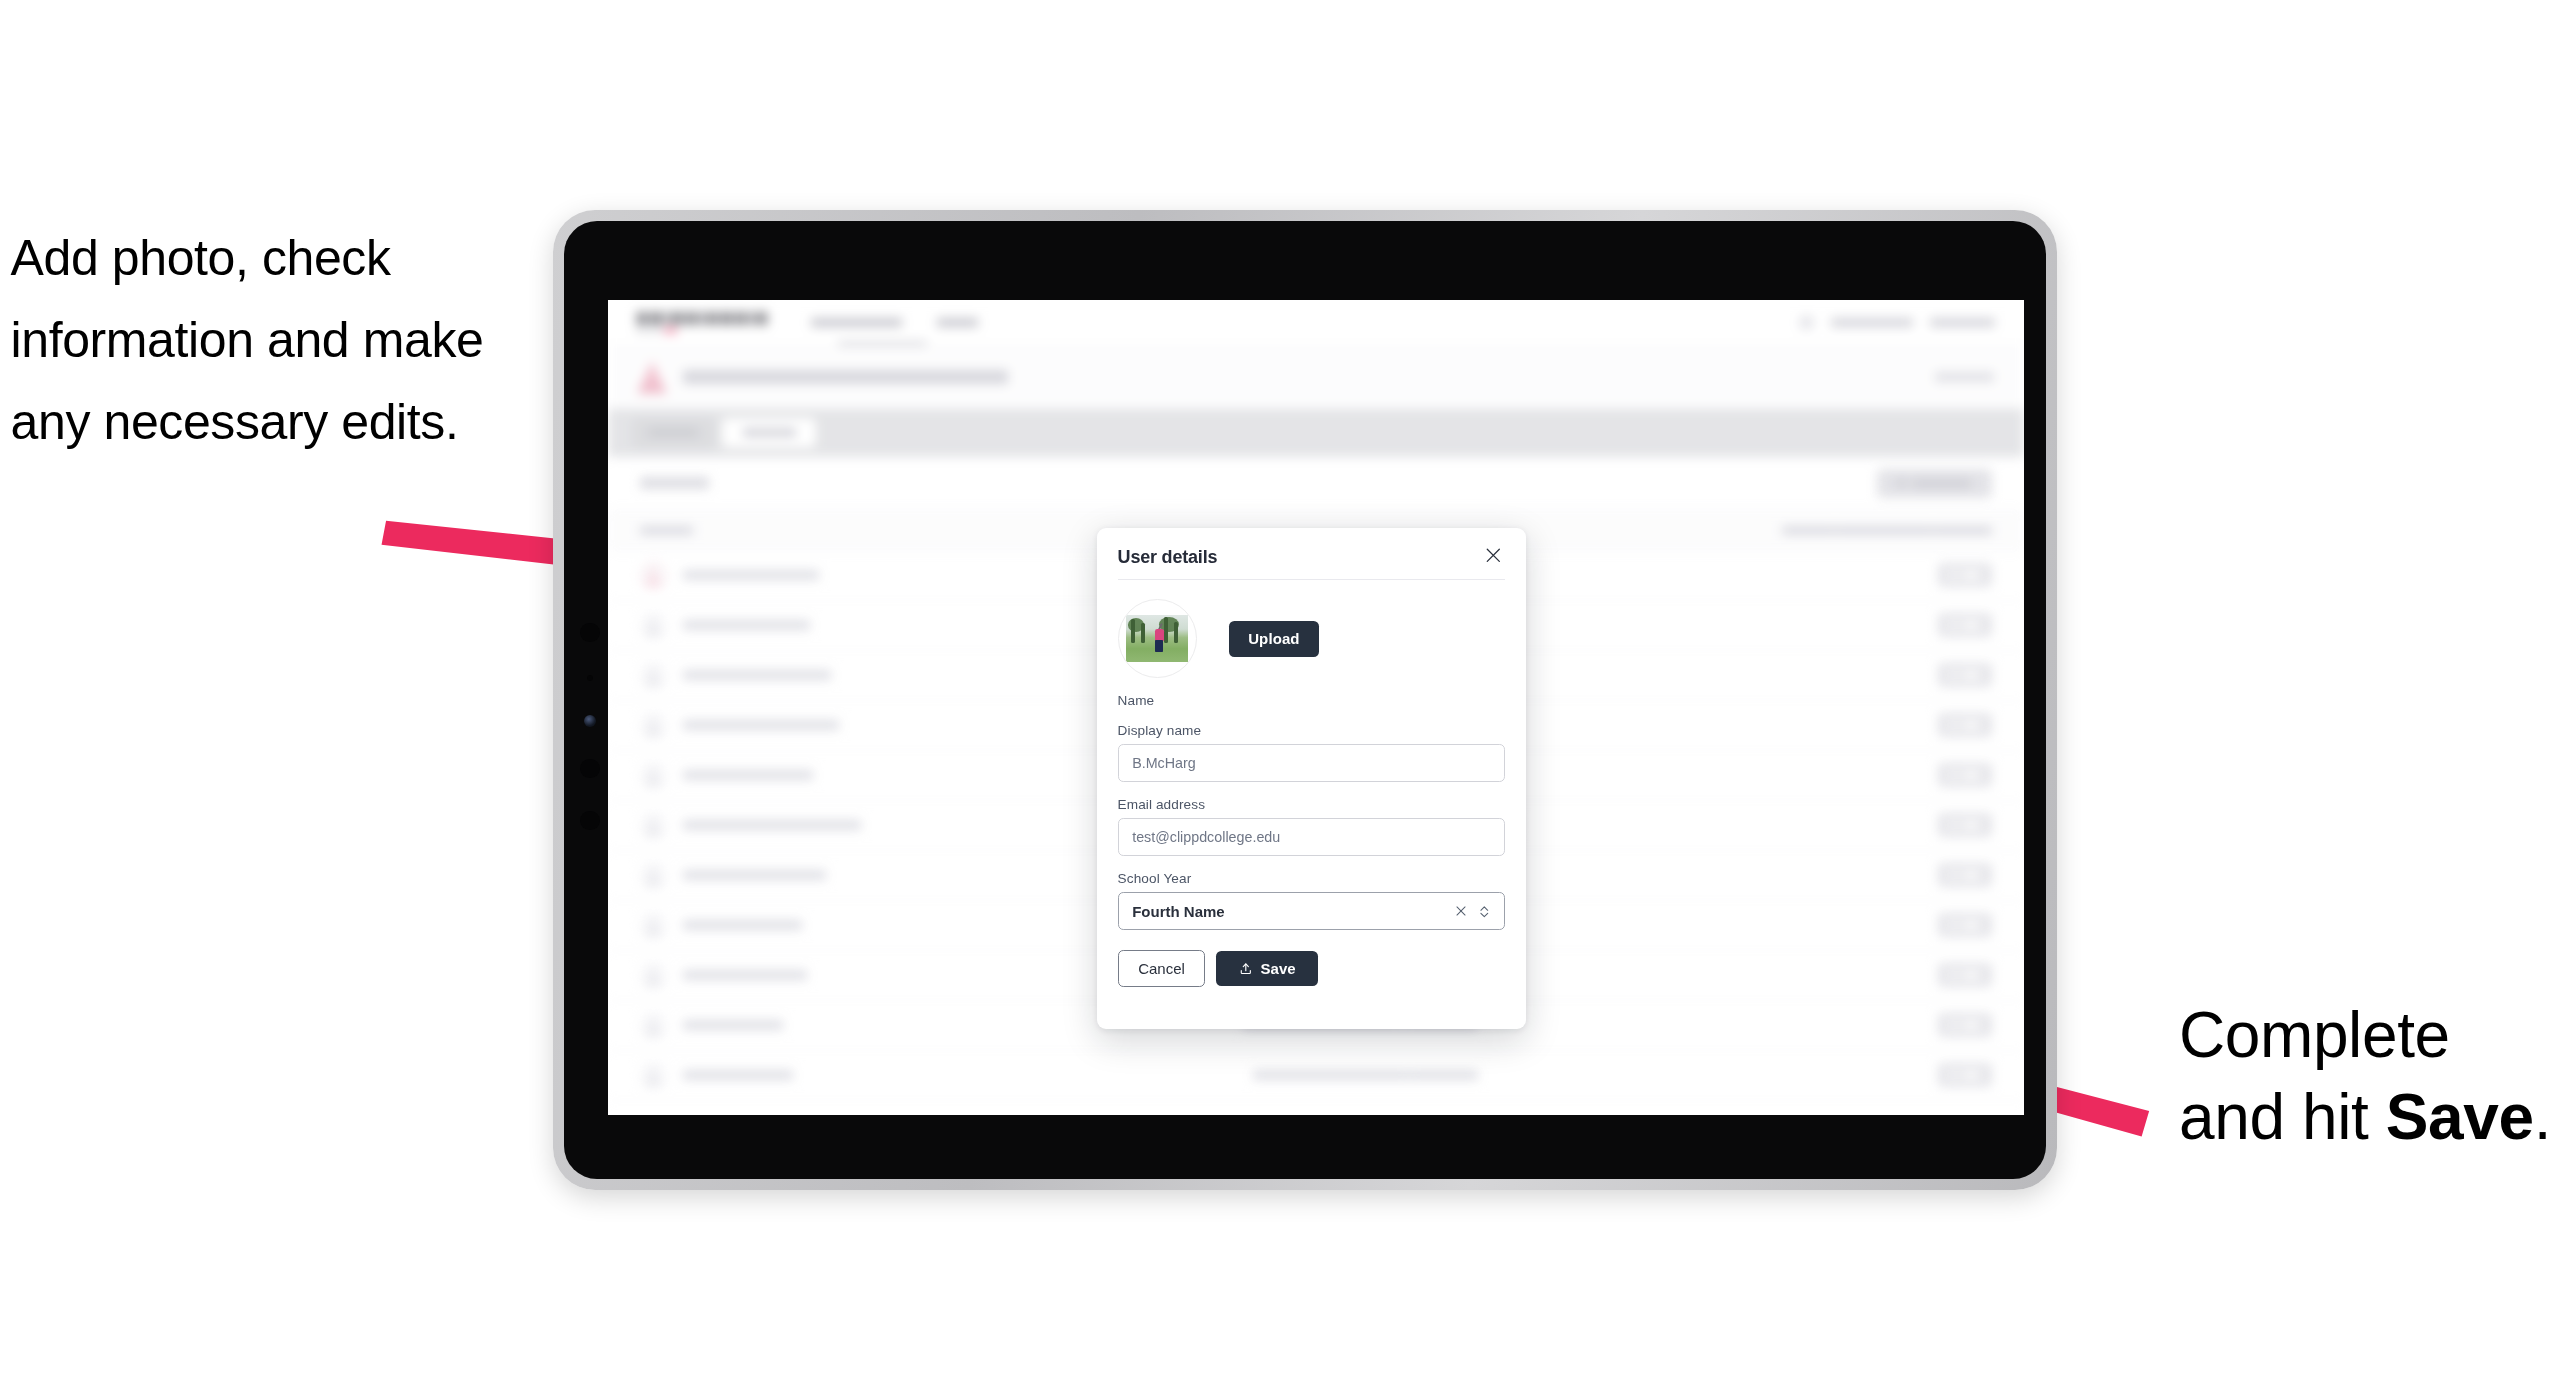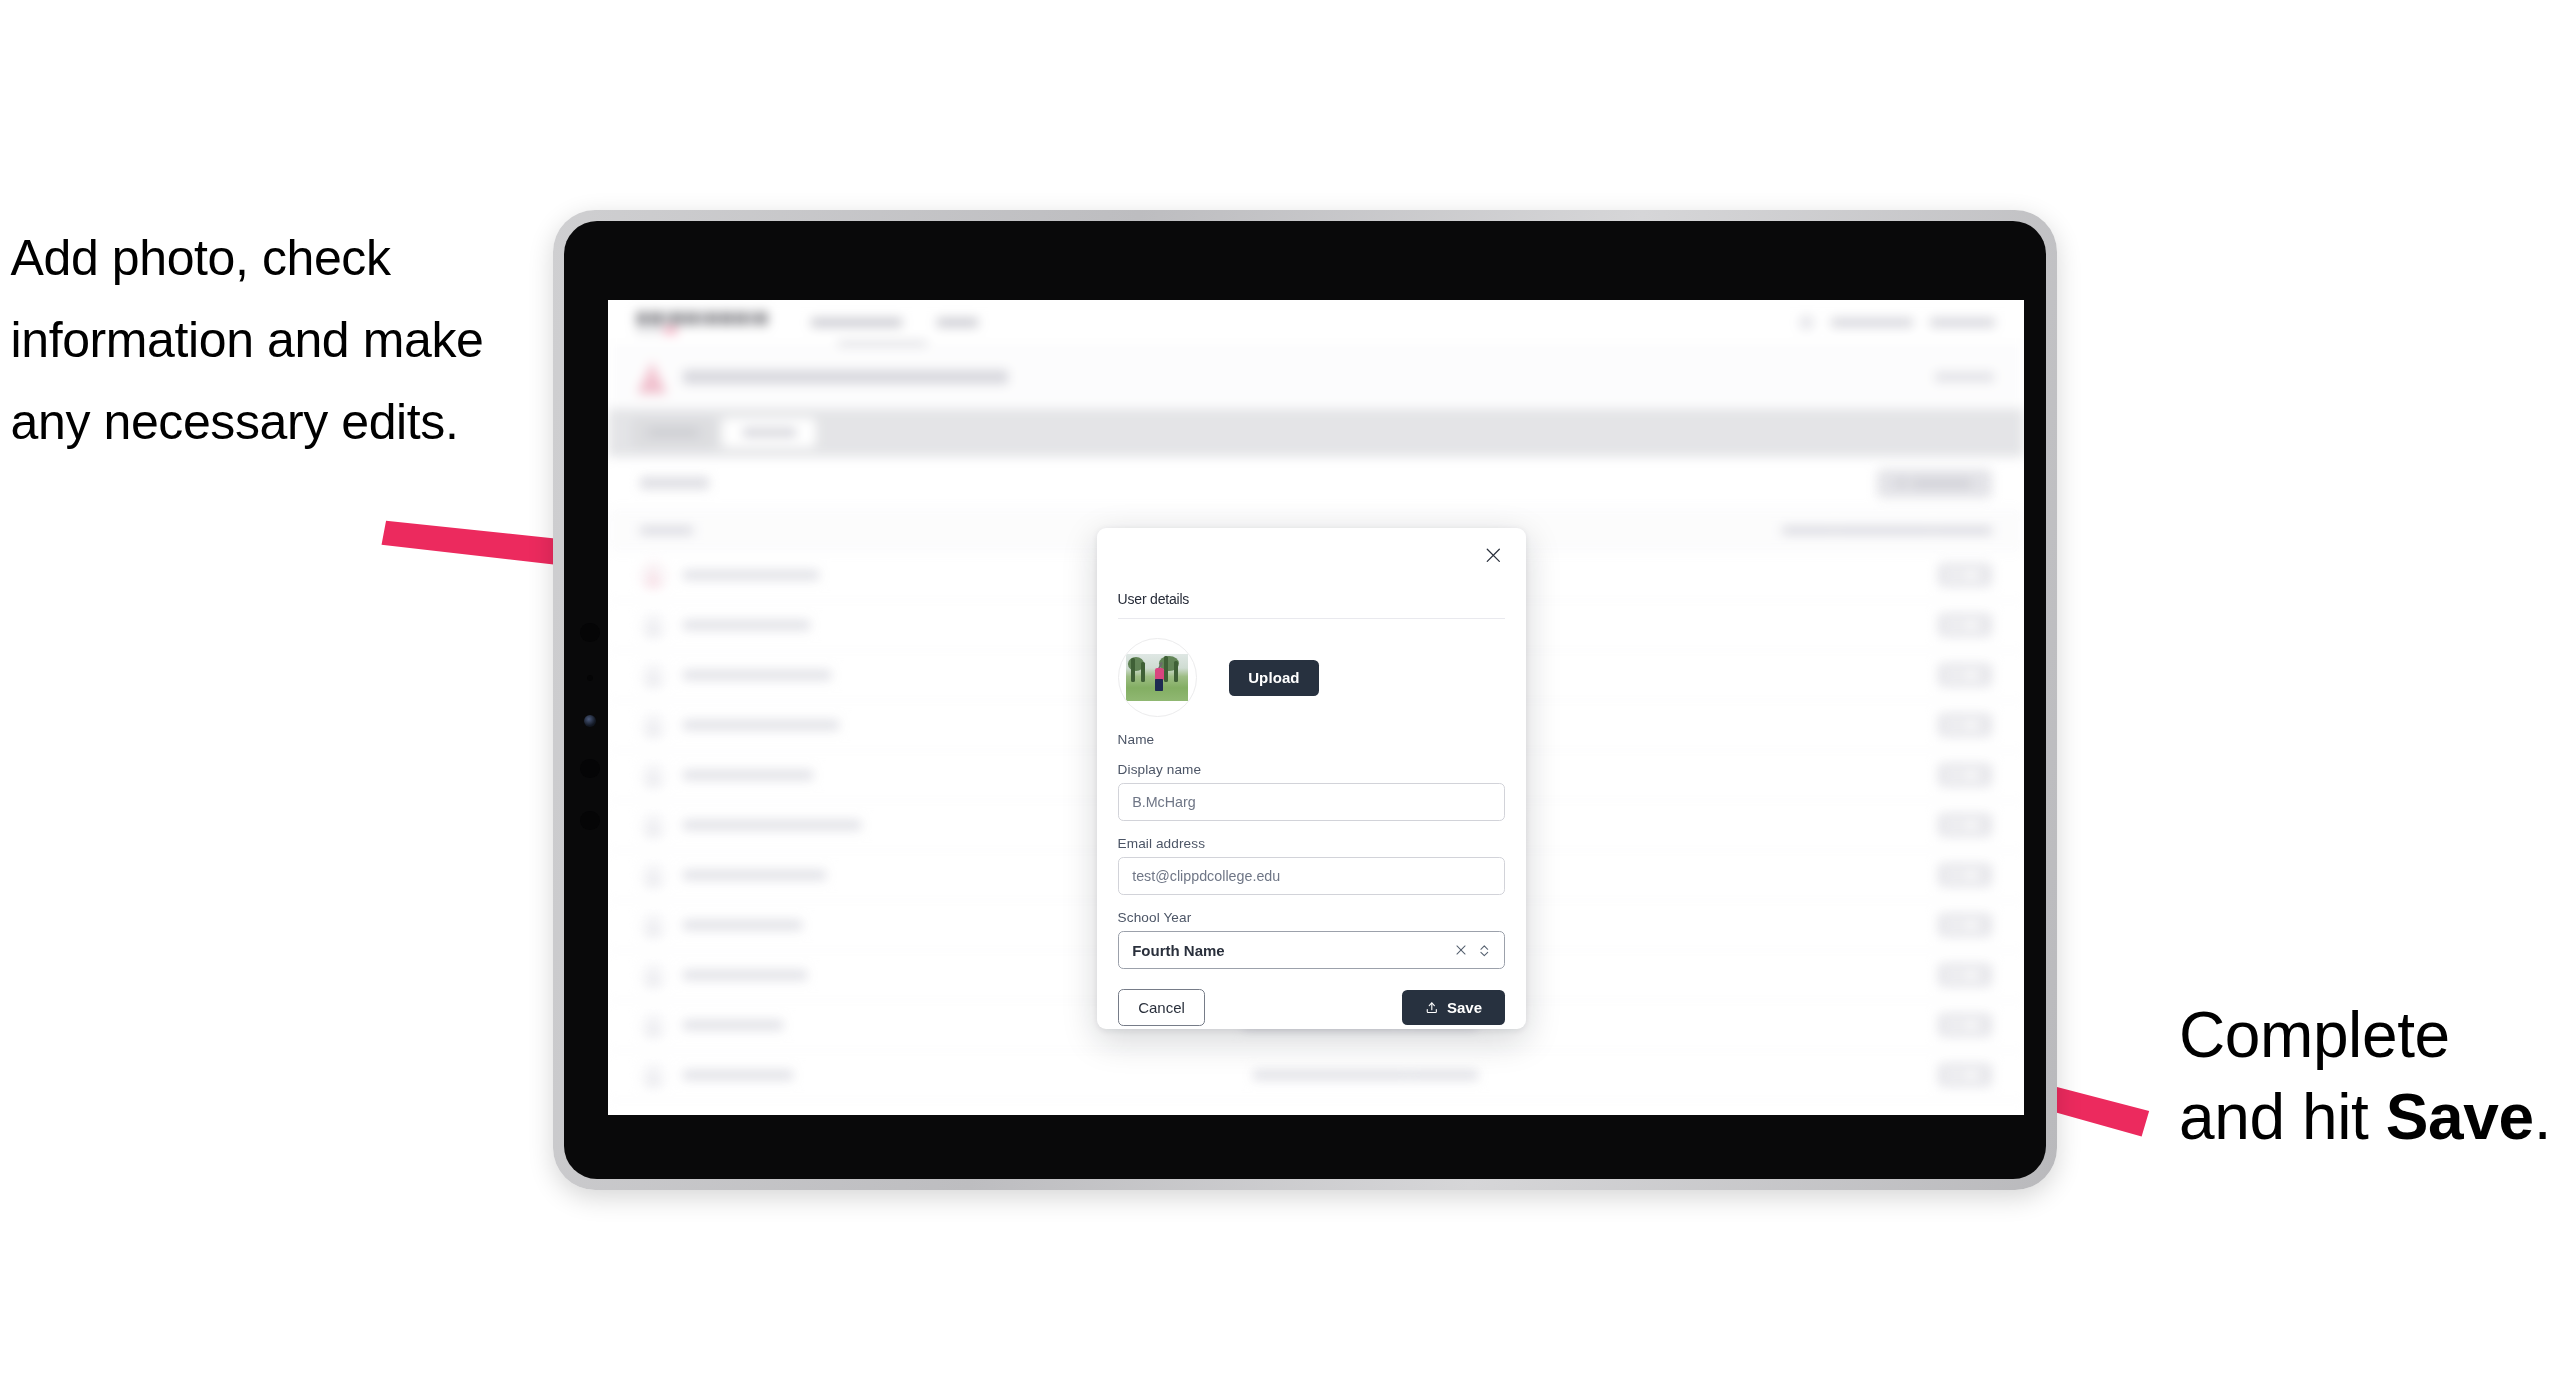--- a/index.html
+++ b/index.html
@@ -236,21 +236,21 @@
     box-shadow: 0 10.6px 35px rgba(18,22,33,0.18), 0 1.5px 6px rgba(18,22,33,0.08);
     padding: 19.6px 21px 16.6px 21px;
     font-family: "Liberation Sans", sans-serif;
   }
   .modal-head {
     display: flex; align-items: flex-start; justify-content: space-between;
     border-bottom: 0.8px solid #e9e9ee;
     padding-bottom: 10.6px;
   }
   .modal-title {
-    font-size: 14px; font-weight: 400; color: #262b38; letter-spacing: -0.2px; margin-top: 44px;
+    font-size: 18px; font-weight: 700; color: #262b38; letter-spacing: -0.2px;
   }
   .close-icon {
     width: 22.6px; height: 22.6px; display: flex; align-items: center; justify-content: center;
     cursor: pointer; margin-top: -3px;
   }
   .close-icon svg { display: block; }
 
   .avatar-row { display: flex; align-items: center; gap: 32px; margin-top: 19.6px; }
   .avatar {
     width: 79px; height: 79px; border-radius: 50%;
@@ -316,21 +316,21 @@
     padding: 0 13.6px;
     font-size: 15px; color: #2a303c; font-weight: 600;
     cursor: pointer;
   }
   .select-icons {
     margin-left: auto; display: flex; align-items: center; gap: 12px;
   }
   .select-icons svg { display: block; }
 
   .modal-actions {
-    display: flex; justify-content: space-between; align-items: center; gap: 10.6px;
+    display: flex; justify-content: flex-start; align-items: center; gap: 10.6px;
     margin-top: 19.6px;
   }
   .btn-cancel {
     background: #ffffff; border: 0.8px solid #767c88; color: #2a303c;
     border-radius: 5.3px; padding: 9px 19.6px;
     font-size: 15px; font-weight: 400; font-family: "Liberation Sans", sans-serif;
     cursor: pointer;
   }
   .btn-save {
     background: #27313f; border: none; color: #ffffff;

